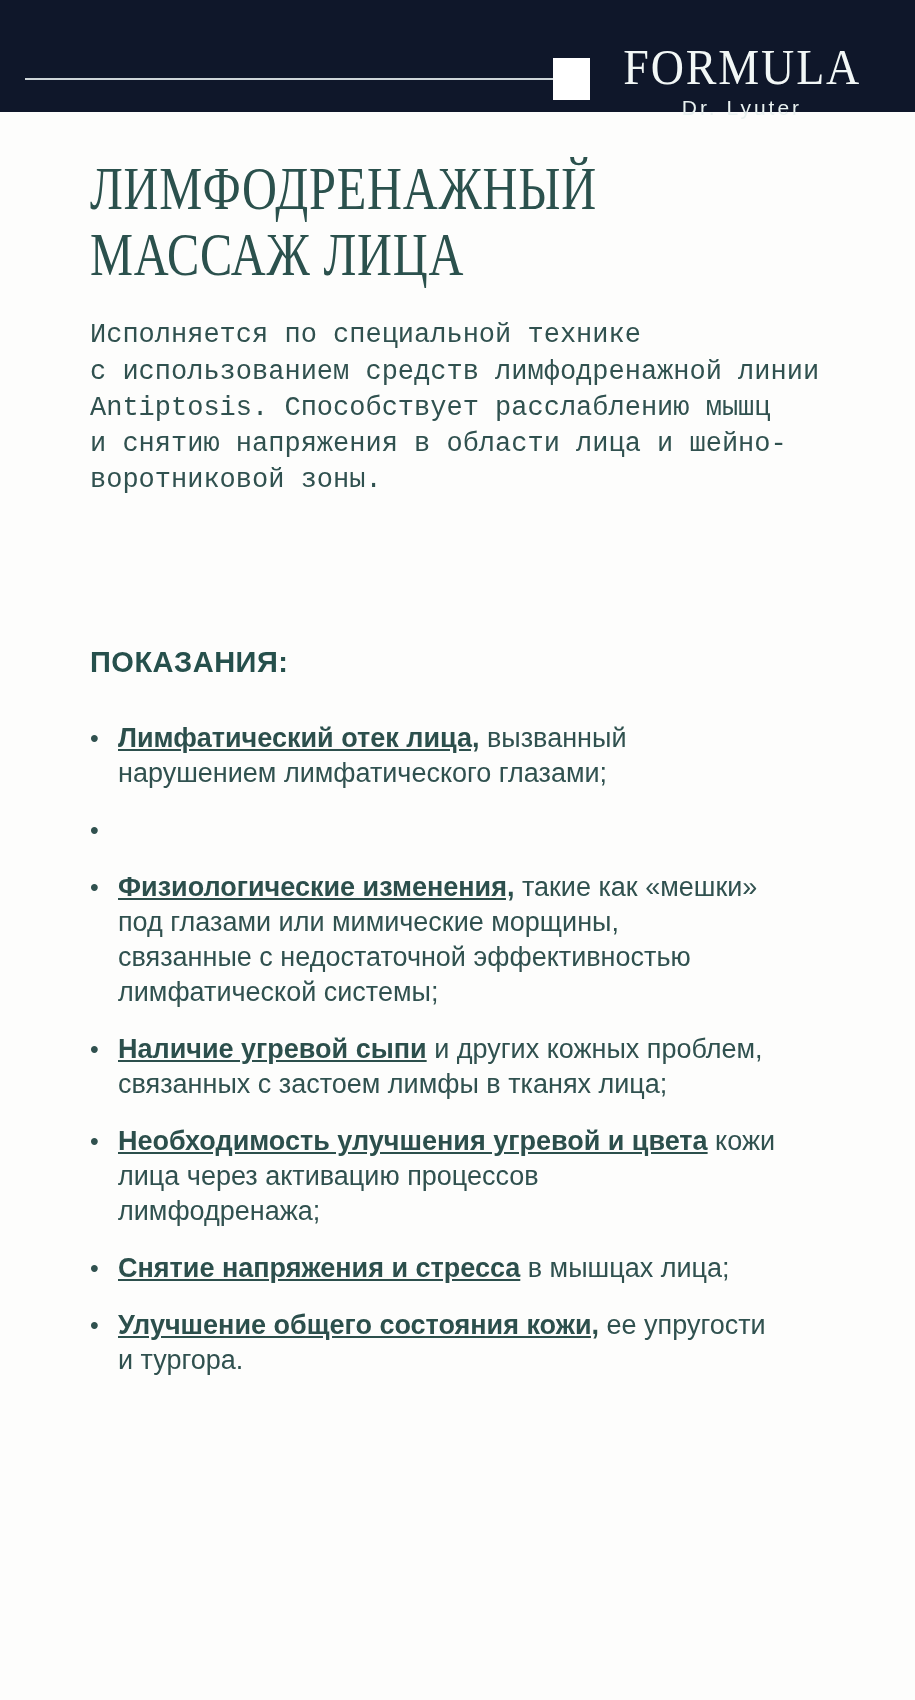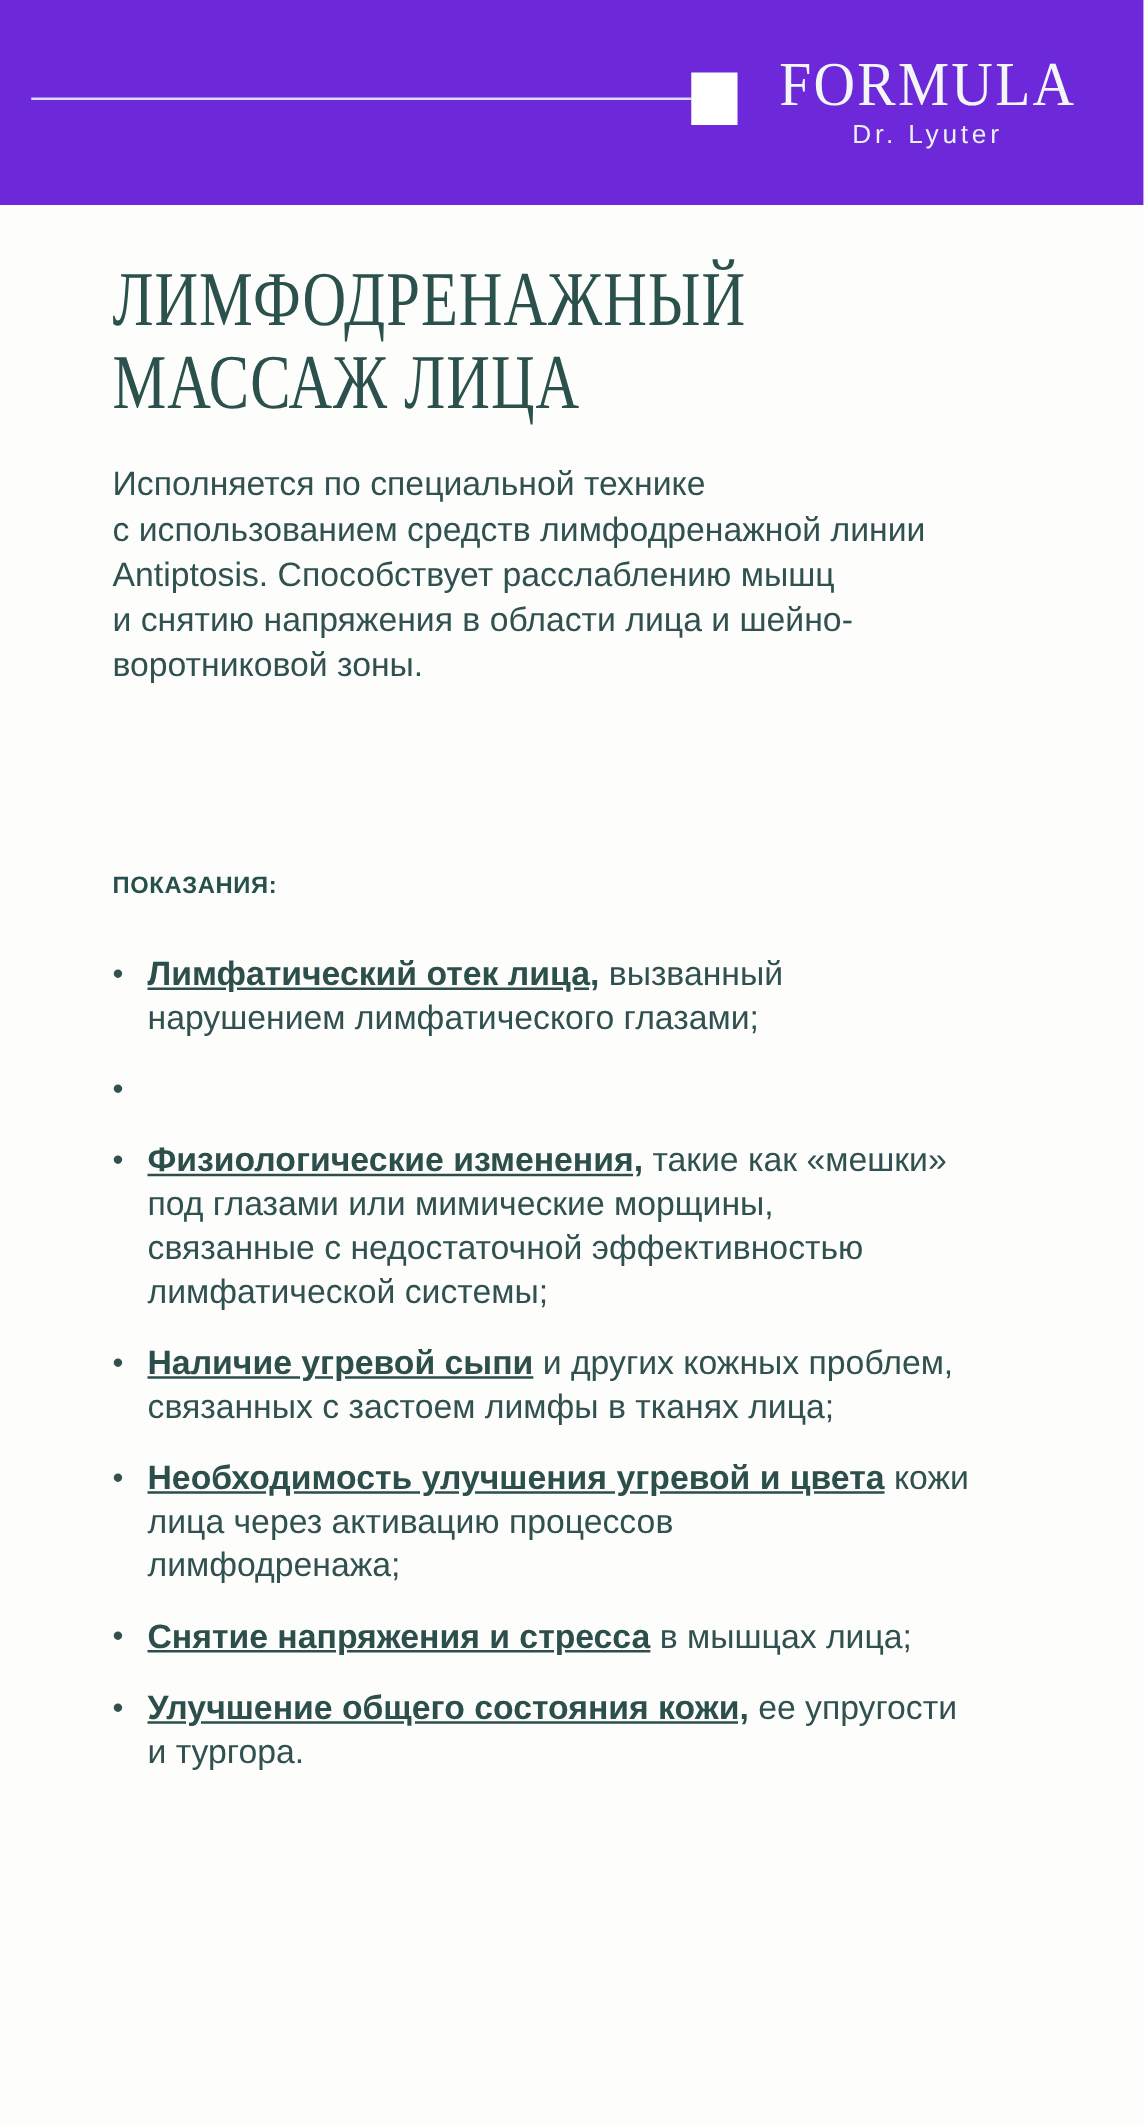--- a/index.html
+++ b/index.html
@@ -8,22 +8,22 @@
     position:relative;
     width:915px; height:1700px;
     background:#fdfdfc;
     font-family:"Liberation Sans", sans-serif;
     overflow:hidden;
     margin:0 auto;
   }
   
   .header {
     position:relative;
-    width:100%; height:164px;
-    background:#6d28d9;
+    width:100%; height:112px;
+    background:#0f172a;
   }
   .header-line {
     position:absolute; left:25px; top:78px;
     width:528px; height:2px;
     background:rgba(240,248,248,0.85);
   }
   .logo-square {
     position:absolute; left:553px; top:58px;
     width:37px; height:42px;
     background:#ffffff;
@@ -58,24 +58,25 @@
     font-weight:500;
     transform:scaleX(0.78);
     transform-origin:left top;
   }
   .intro {
     margin-top:30px;
     font-size:27px;
     line-height:1.34;
     color:#30514f;
     white-space:pre-line;
+    font-family:Liberation Mono, monospace;
   }
   .indications-heading {
     margin-top:148px;
-    font-size:19px;
+    font-size:29px;
     font-weight:bold;
     color:#26504c;
     letter-spacing:0.5px;
   }
   ul.indications {
     margin-top:42px;
     list-style:none;
   }
   ul.indications li {
     display:flex;

